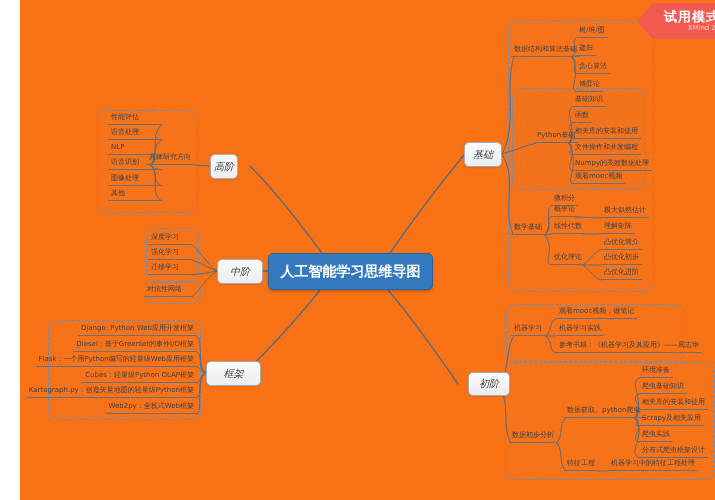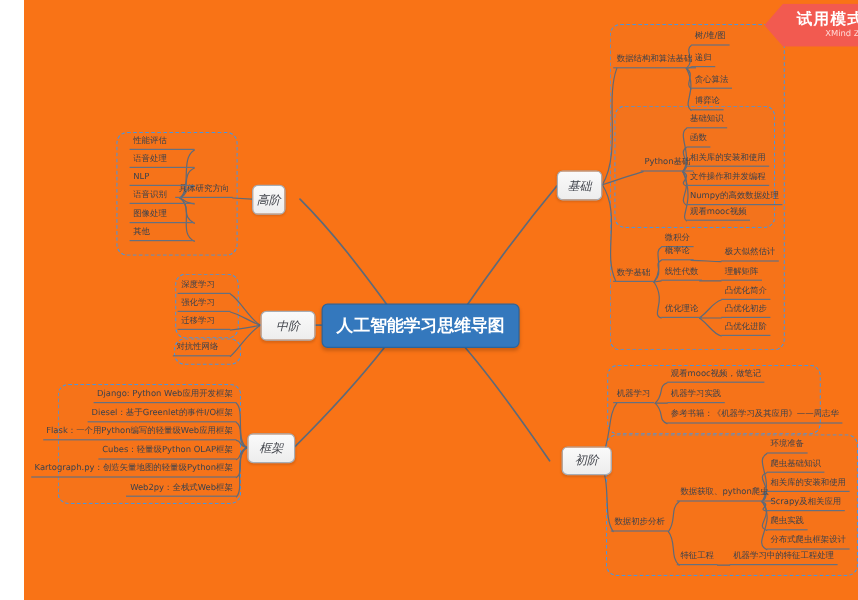--- a/index.html
+++ b/index.html
@@ -110,21 +110,21 @@
   <div class="banner">
     <div class="t1">试用模式</div>
     <div class="t2">XMind ZEN</div>
   </div>
 
   <div class="root" style="left:248px;top:253px;width:165px;height:37px">人工智能学习思维导图</div>
 
   <div class="nodeB" style="left:444px;top:142px;width:38px;height:25px">基础</div>
   <div class="nodeB" style="left:190px;top:154px;width:28px;height:25px">高阶</div>
   <div class="nodeB" style="left:197px;top:259px;width:46px;height:25px">中阶</div>
-  <div class="nodeB" style="left:186px;top:361px;width:40px;height:25px">框架</div>
+  <div class="nodeB" style="left:186px;top:361px;width:55px;height:25px">框架</div>
   <div class="nodeB" style="left:448px;top:372px;width:42px;height:24px">初阶</div>
 
   <div class="lt" style="left:491px;top:45px">数据结构和算法基础</div>
   <div class="lt" style="left:556px;top:26px">树/堆/图</div>
   <div class="lt" style="left:556px;top:44px">递归</div>
   <div class="lt" style="left:556px;top:62px">贪心算法</div>
   <div class="lt" style="left:556px;top:80px">博弈论</div>
 
   <div class="lt" style="left:514px;top:131px">Python基础</div>
   <div class="lt" style="left:552px;top:95px">基础知识</div>

